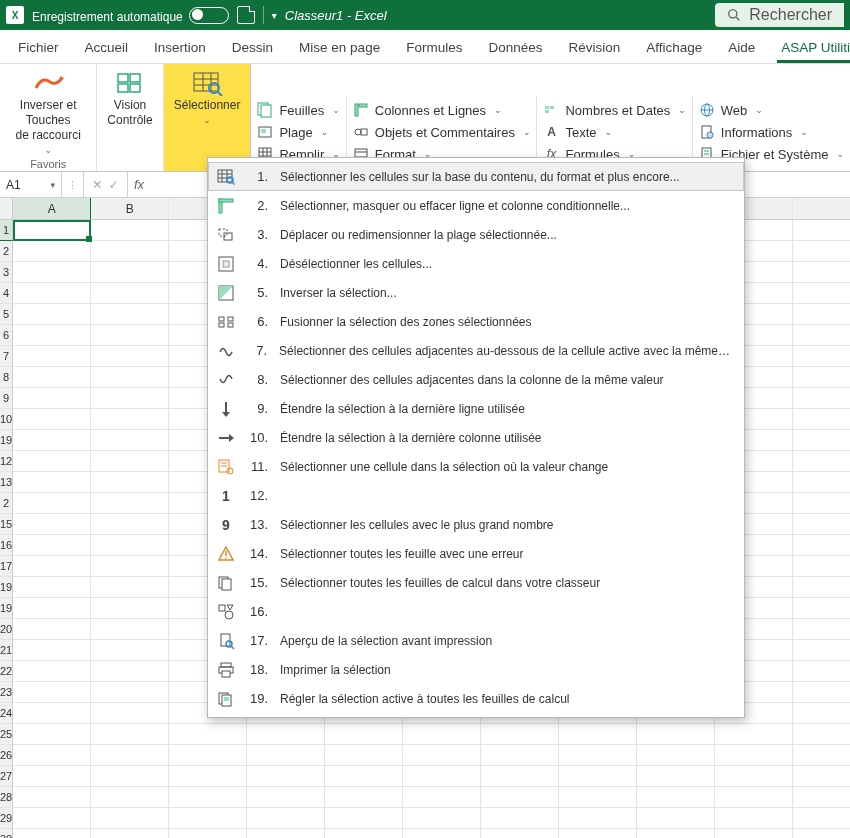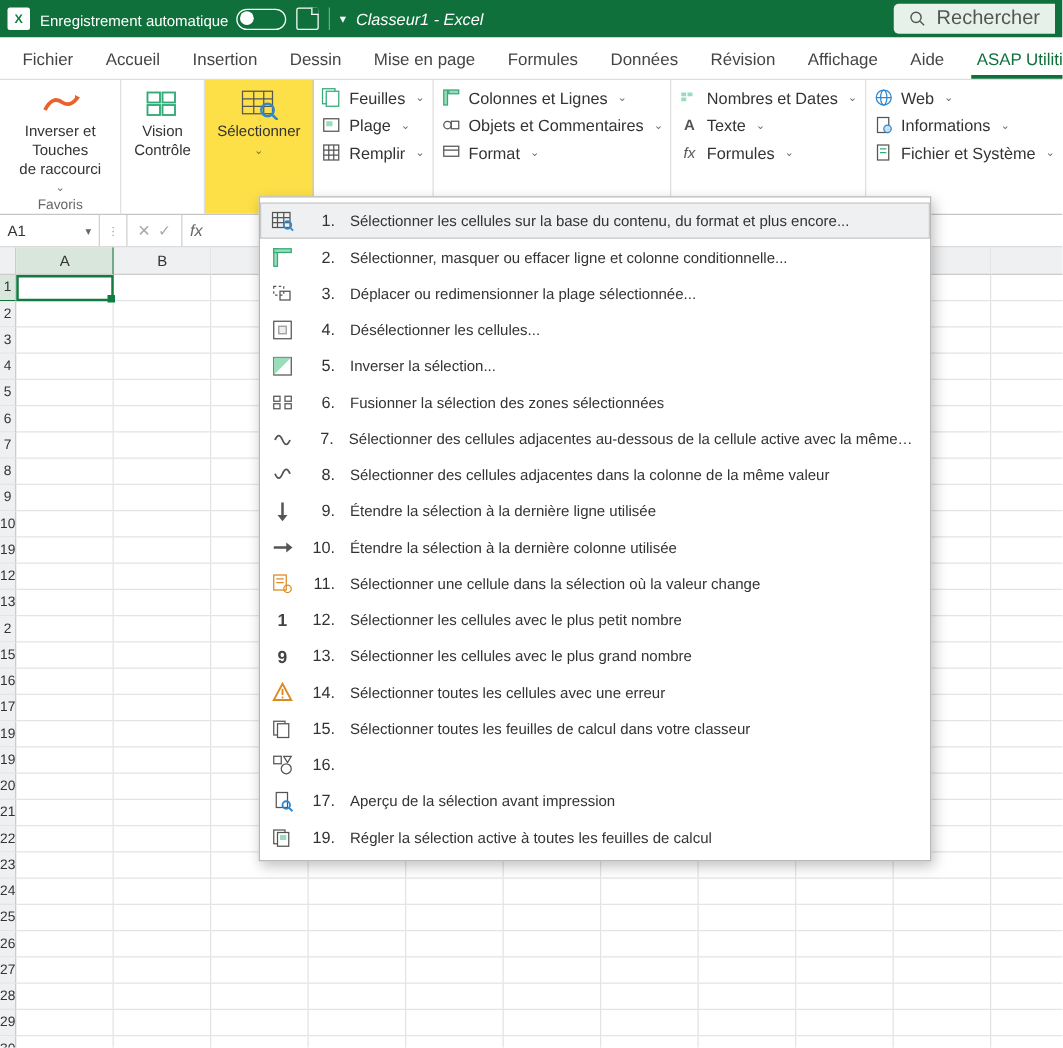--- a/index.html
+++ b/index.html
@@ -25,29 +25,29 @@
   .tab.active { color: #0f703b; border-bottom: 3px solid #0f703b; padding-bottom: 5px; }
 
   
   .ribbon { display: flex; background: #fff; border-bottom: 1px solid #c6c6c6; height: 108px; }
   .rgroup { border-right: 1px solid #e0e0e0; padding: 6px 10px 2px; display: flex; flex-direction: column; align-items: center; justify-content: space-between; }
   .rgroup .big { display: flex; flex-direction: column; align-items: center; gap: 2px; font-size: 12px; text-align: center; line-height: 1.25; }
   .rgroup .big svg, .rgroup .big .icon-ph { width: 32px; height: 26px; }
   .rgroup .label-bottom { font-size: 11px; color: #666; padding-top: 2px; }
   .rgroup.sel { background: #fde047; }
   .rgroup .caret { font-size: 9px; color: #666; }
-  .stack { display: flex; flex-direction: column; gap: 6px; padding: 6px 6px 2px 6px; border-right: 1px solid #e0e0e0; }
+  .stack { display: flex; flex-direction: column; gap: 6px; padding: 6px 6px 2px 6px; border-right: 1px solid #e0e0e0; margin-top: 32px; }
   .stack .item { display: flex; align-items: center; gap: 6px; font-size: 13px; white-space: nowrap; }
   .stack .item .ricon { width: 16px; height: 16px; display: inline-flex; align-items: center; justify-content: center; }
   .stack .item .caret { font-size: 9px; color: #666; margin-left: 2px; }
   .stack.noborder { border-right: none; }
 
   
   .fbar { height: 26px; display: flex; align-items: stretch; border-bottom: 1px solid #d0d0d0; background: #fff; }
-  .namebox { width: 80px; border-right: 1px solid #d0d0d0; display: flex; align-items: center; padding: 0 6px; justify-content: space-between; font-size: 12px; }
+  .namebox { width: 62px; border-right: 1px solid #d0d0d0; display: flex; align-items: center; padding: 0 6px; justify-content: space-between; font-size: 12px; }
   .namebox .dd { font-size: 9px; color: #666; }
   .namehandle { width: 22px; border-right: 1px solid #d0d0d0; display: flex; align-items: center; justify-content: center; color: #999; font-size: 9px; }
   .fctrl { display: flex; align-items: center; gap: 6px; padding: 0 8px; color: #aaa; border-right: 1px solid #d0d0d0; }
   .fx { font-style: italic; font-size: 13px; color: #666; padding: 0 6px; display: flex; align-items: center; }
 
   
   .grid-wrap { position: relative; display: flex; }
   .rowhdrs { width: 30px; }
   .topleft { height: 22px; background: #eef0f1; border-right: 1px solid #ccc; border-bottom: 1px solid #ccc; }
   .rowhdr { height: 21px; background: #eef0f1; border-right: 1px solid #ccc; border-bottom: 1px solid #e4e4e4; font-size: 11px; color: #333; display: flex; align-items: center; justify-content: center; }
@@ -856,37 +856,36 @@
           <line x1="4" y1="8" x2="10" y2="8" stroke="#d82"></line>
           <circle cx="13" cy="13" r="3" fill="none" stroke="#d82"></circle>
         </svg>
       </span>
       <span class="num">11.</span>
       <span class="txt">Sélectionner une cellule dans la sélection où la valeur change</span>
     </div>
   <div class="menuitem">
       <span class="mi-icon" style="font-weight:bold;font-size:14px;">1</span>
       <span class="num">12.</span>
-      <span class="txt">Sélectionner les cellules avec le plus petit nombre</span>
     </div>
   <div class="menuitem">
       <span class="mi-icon" style="font-weight:bold;font-size:14px;">9</span>
       <span class="num">13.</span>
       <span class="txt">Sélectionner les cellules avec le plus grand nombre</span>
     </div>
   <div class="menuitem">
       <span class="mi-icon">
         <svg viewBox="0 0 18 18">
           <polygon points="9,2 16,15 2,15" fill="none" stroke="#d82" stroke-width="1.5"></polygon>
           <line x1="9" y1="6" x2="9" y2="11" stroke="#d82" stroke-width="1.5"></line>
           <circle cx="9" cy="13" r="0.8" fill="#d82"></circle>
         </svg>
       </span>
       <span class="num">14.</span>
-      <span class="txt">Sélectionner toutes les cellules avec une erreur</span>
+      <span class="txt">Sélectionner toutes les feuille avec une erreur</span>
     </div>
   <div class="menuitem">
       <span class="mi-icon">
         <svg viewBox="0 0 18 18">
           <rect x="2" y="3" width="9" height="11" fill="none" stroke="#555"></rect>
           <rect x="5" y="5" width="9" height="11" fill="#fff" stroke="#555"></rect>
         </svg>
       </span>
       <span class="num">15.</span>
       <span class="txt">Sélectionner toutes les feuilles de calcul dans votre classeur</span>
@@ -908,20 +907,31 @@
           <circle cx="12" cy="12" r="3" fill="none" stroke="#38c" stroke-width="1.5"></circle>
           <line x1="14" y1="14" x2="17" y2="17" stroke="#38c" stroke-width="1.5"></line>
         </svg>
       </span>
       <span class="num">17.</span>
       <span class="txt">Aperçu de la sélection avant impression</span>
     </div>
   <div class="menuitem">
       <span class="mi-icon">
         <svg viewBox="0 0 18 18">
+          <rect x="4" y="2" width="10" height="4" fill="none" stroke="#555"></rect>
+          <rect x="2" y="6" width="14" height="6" fill="none" stroke="#555"></rect>
+          <rect x="5" y="10" width="8" height="6" fill="#fff" stroke="#555"></rect>
+        </svg>
+      </span>
+      <span class="num">18.</span>
+      <span class="txt">Imprimer la sélection</span>
+    </div>
+  <div class="menuitem">
+      <span class="mi-icon">
+        <svg viewBox="0 0 18 18">
           <rect x="2" y="3" width="9" height="11" fill="none" stroke="#555"></rect>
           <rect x="5" y="5" width="9" height="11" fill="#fff" stroke="#555"></rect>
           <rect x="7" y="7" width="5" height="4" fill="#9db"></rect>
         </svg>
       </span>
       <span class="num">19.</span>
       <span class="txt">Régler la sélection active à toutes les feuilles de calcul</span>
     </div>
 </div>
 

